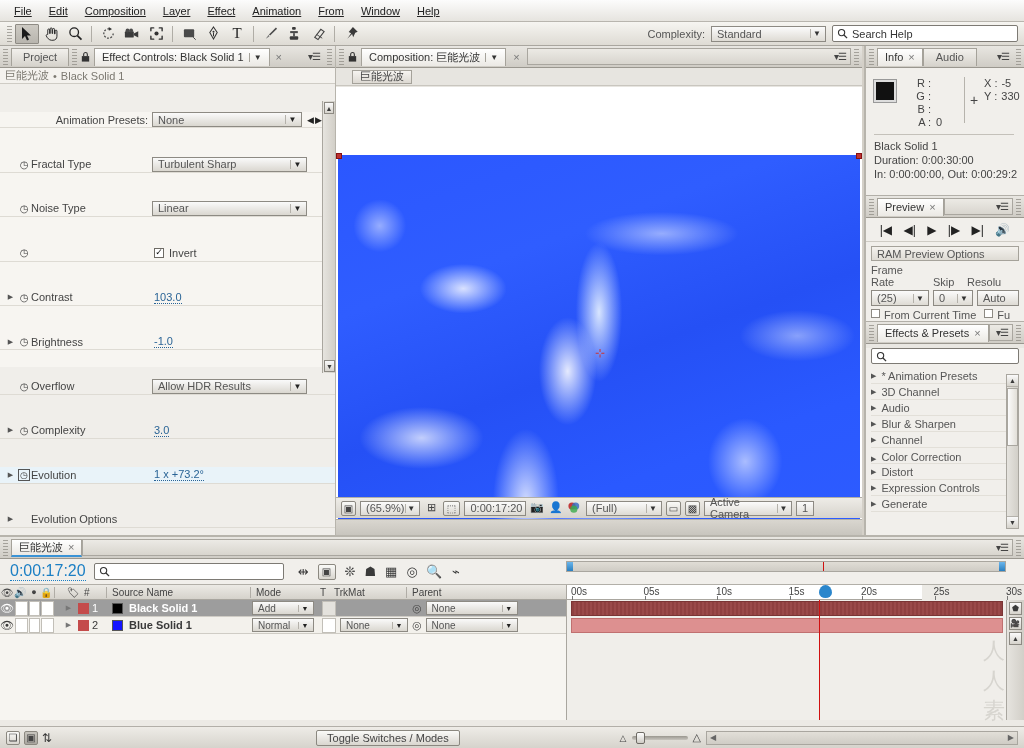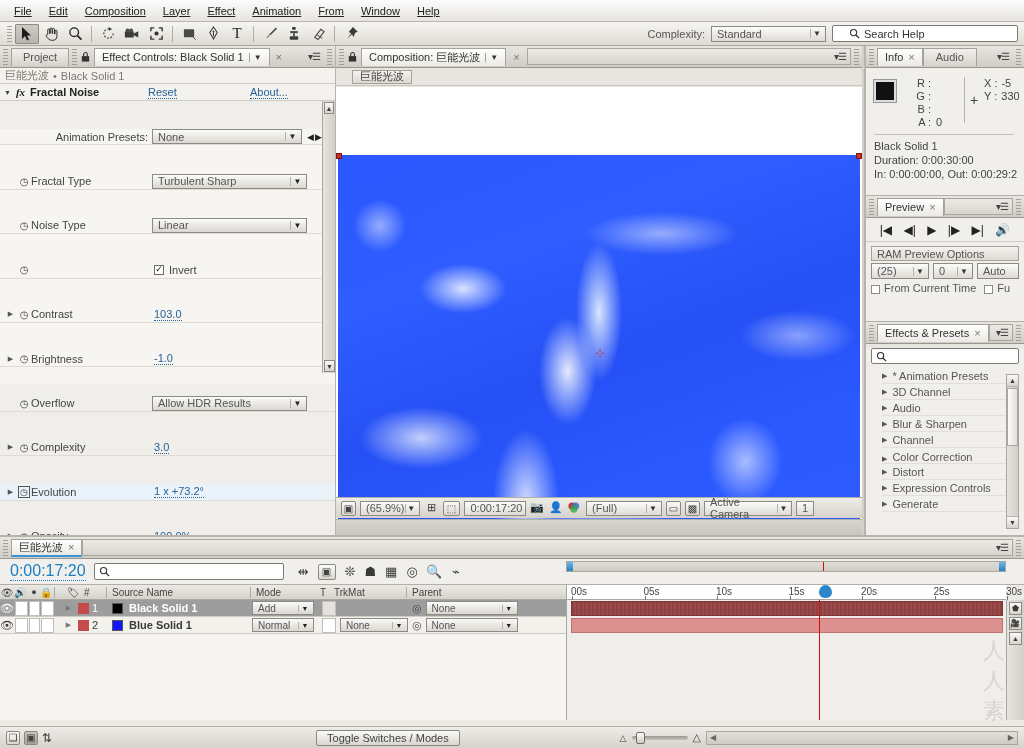--- a/index.html
+++ b/index.html
@@ -23,21 +23,21 @@
   .tool { width:24px; height:20px; display:flex; align-items:center; justify-content:center; color:#333;}
   .tool.sel { background:linear-gradient(#cdcac3,#b8b5ae); border:1px solid #8e8b84; border-radius:1px;}
   .tsep { width:1px; height:16px; background:#b0ada6; margin:0 4px;}
   .grip { width:5px; height:16px; background-image:repeating-linear-gradient(#908d86 0 1px, transparent 1px 3px);
           margin:0 3px; opacity:.75;}
   .wsbar { margin-left:auto; display:flex; align-items:center; gap:6px; padding-right:6px; }
   .combo { height:16px; border:1px solid #8d8a83; background:linear-gradient(#fbfbfb,#dedbd4);
            display:flex; align-items:center; padding:0 2px 0 5px; font-size:11px; color:#555; }
   .combo .arw { margin-left:auto; width:13px; text-align:center; border-left:1px solid #b4b1aa; font-size:8px; color:#333;}
   .srch { height:17px; border:1px solid #7d7a74; background:#fff; display:flex; align-items:center;
-          padding:0 16px; gap:4px; border-radius:2px; font-size:11px; color:#333;}
+          padding:0 4px; gap:4px; border-radius:2px; font-size:11px; color:#333;}
   .flyout { margin-left:auto; margin-right:4px; font-size:10px; color:#444; letter-spacing:-1px;}
   .row { display:flex; align-items:center; }
   
   #ec-rows .er { height:16.4px; display:flex; align-items:center; border-bottom:1px solid #dedbd4; padding-left:4px;margin-top:28px; }
   #ec-rows .er.alt { background:#e9f3f9; }
   .er .twirl { width:13px; text-align:center; font-size:7px; color:#555;}
   .er .sw { width:14px; text-align:center; font-size:10px; color:#444;}
   .er .nm { color:#444; }
   .er .vl { position:absolute; left:150px; color:#2a6496; border-bottom:1px dotted #2a6496; }
   .er-in { position:relative; width:100%; display:flex; align-items:center;}
@@ -198,27 +198,20 @@
       <span class="flyout">▾☰</span>
       <div class="grip"></div>
     </div>
 
     <div style="height:16px;display:flex;align-items:center;gap:4px;padding-left:5px;background:#f4f2ee;border-bottom:1px solid #cfccc5;color:#7b7870;">
       <span>巨能光波</span>
       <span>•</span>
       <span>Black Solid 1</span>
     </div>
 
-    <div style="height:17px;display:flex;align-items:center;padding-left:4px;gap:5px;background:#f4f2ee;border-bottom:1px solid #cfccc5;position:relative;">
-      <span style="font-size:7px;color:#444;">▼</span>
-      <span style="font-family:'Liberation Serif',serif;font-style:italic;font-weight:bold;color:#222;">fx</span>
-      <span style="font-weight:bold;color:#222;">Fractal Noise</span>
-      <span style="position:absolute;left:148px;color:#2a6496;border-bottom:1px dotted #2a6496;">Reset</span>
-      <span style="position:absolute;left:250px;color:#2a6496;border-bottom:1px dotted #2a6496;">About...</span>
-    </div>
 
     <div id="ec-rows" style="position:relative;background:#f7f5f1;height:255px;">
         <div class="er">
           <div class="er-in">
             <span class="twirl" style="visibility: hidden;"></span>
             <span class="sw"></span>
             <span class="nm" style="position: absolute; left: 0px; width: 144px; text-align: right;">Animation Presets:</span>
             <div class="ddsm" style="width: 150px;">
               <span>None</span>
               <span class="arw">▼</span>
@@ -293,20 +286,27 @@
             <span class="nm">Complexity</span>
             <span class="vl">3.0</span>
           </div>
         </div>
         <div class="er alt">
           <div class="er-in">
             <span class="twirl">▶</span>
             <span class="sw"><span style="border:1px solid #555;padding:0 1px;font-size:9px;">◷</span></span>
             <span class="nm">Evolution</span>
             <span class="vl">1 x +73.2°</span>
+          </div>
+        </div>
+        <div class="er">
+          <div class="er-in">
+            <span class="twirl">▶</span>
+            <span class="sw"></span>
+            <span class="nm">Evolution Options</span>
           </div>
         </div>
         <div class="er">
           <div class="er-in">
             <span class="twirl">▶</span>
             <span class="sw">◷</span>
             <span class="nm">Opacity</span>
             <span class="vl">100.0%</span>
           </div>
         </div>
@@ -485,34 +485,39 @@
         <span style="color:#222;font-size:12px;">|◀</span>
         <span style="color:#222;font-size:12px;">◀|</span>
         <span style="color:#222;font-size:12px;">▶</span>
         <span style="color:#222;font-size:12px;">|▶</span>
         <span style="color:#222;font-size:12px;">▶|</span>
         <span style="color:#222;font-size:12px;">🔊</span>
       </div>
       <div style="margin:4px 5px 0 5px;height:15px;border:1px solid #a5a29a;background:linear-gradient(#f4f2ee,#dedbd4);display:flex;align-items:center;padding-left:5px;color:#555;">
         <span>RAM Preview Options</span>
       </div>
+      <div style="display:flex;align-items:flex-end;gap:4px;padding:3px 5px 0 5px;color:#555;">
+        <span style="width:58px;">Frame Rate</span>
+        <span style="width:30px;">Skip</span>
+        <span>Resolu</span>
+      </div>
       <div style="display:flex;align-items:center;gap:4px;padding:2px 5px 0 5px;">
         <div class="combo" style="width:58px;">
           <span>(25)</span>
           <span class="arw">▼</span>
         </div>
         <div class="combo" style="width:40px;">
           <span>0</span>
           <span class="arw">▼</span>
         </div>
         <div class="combo" style="width:42px;">
           <span>Auto</span>
         </div>
       </div>
-      <div style="display:flex;align-items:flex-end;gap:4px;padding:3px 5px 0 5px;color:#555;">
+      <div style="display:flex;align-items:flex-start;gap:4px;padding:3px 5px 0 5px;color:#555;">
         <span style="width:9px;height:9px;border:1px solid #8d8a83;background:#fff;display:inline-block;"></span>
         <span>From Current Time</span>
         <span style="width:9px;height:9px;border:1px solid #8d8a83;background:#fff;display:inline-block;margin-left:4px;"></span>
         <span>Fu</span>
       </div>
     </div>
 
     <div class="panel-tabbar">
       <div class="grip"></div>
       <div class="tab active">
@@ -525,21 +530,21 @@
       <div class="grip"></div>
     </div>
 
     <div style="position:relative;height:188px;background:#f1efeb;">
       <div style="margin:4px 5px;height:16px;border:1px solid #7d7a74;background:#fff;display:flex;align-items:center;padding:0 4px;gap:4px;border-radius:2px;">
         <svg width="11" height="11" viewBox="0 0 12 12">
             <circle cx="5" cy="5" r="3.4" fill="none" stroke="#333" stroke-width="1.2"></circle>
             <path d="M7.6 7.6 L11 11" stroke="#333" stroke-width="1.4"></path>
           </svg>
       </div>
-      <div id="ep-list" style="margin:0 16px;color:#555;">
+      <div id="ep-list" style="margin:0 5px;color:#555;">
           <div style="height: 16px; display: flex; align-items: center; gap: 5px; border-bottom: 1px solid rgb(226, 223, 216);">
             <span style="font-size: 7px; color: rgb(85, 85, 85);">▶</span>
             <span>* Animation Presets</span>
           </div>
           <div style="height: 16px; display: flex; align-items: center; gap: 5px; border-bottom: 1px solid rgb(226, 223, 216);">
             <span style="font-size: 7px; color: rgb(85, 85, 85);">▶</span>
             <span>3D Channel</span>
           </div>
           <div style="height: 16px; display: flex; align-items: center; gap: 5px; border-bottom: 1px solid rgb(226, 223, 216);">
             <span style="font-size: 7px; color: rgb(85, 85, 85);">▶</span>
@@ -628,21 +633,21 @@
       <span style="width:8px;border-left:1px solid #b0ada6;height:11px;"></span>
       <span style="width:22px;text-align:center;">🏷</span>
       <span style="width:22px;">#</span>
       <span style="width:144px;border-left:1px solid #b0ada6;padding-left:5px;">Source Name</span>
       <span style="width:62px;border-left:1px solid #b0ada6;padding-left:5px;">Mode</span>
       <span style="width:22px;text-align:center;">T</span>
       <span style="width:72px;">TrkMat</span>
       <span style="flex:1;border-left:1px solid #b0ada6;padding-left:5px;">Parent</span>
     </div>
 
-    <div style="position:absolute;left:566px;top:0;width:440px;height:15px;background:#fff;border-left:1px solid #a9a69f;border-bottom:1px solid #a9a69f;">
+    <div style="position:absolute;left:566px;top:0;width:356px;height:15px;background:#fff;border-left:1px solid #a9a69f;border-bottom:1px solid #a9a69f;">
       <div id="ruler-ticks" style="position:relative;height:15px;">
           <span style="position: absolute; left: 4px; top: 1px; font-size: 10px; color: rgb(68, 68, 68);">00s</span>
           <span style="position: absolute; left: 5px; top: 11px; width: 1px; height: 4px; background: rgb(119, 119, 119);"></span>
           <span style="position: absolute; left: 76.5px; top: 1px; font-size: 10px; color: rgb(68, 68, 68);">05s</span>
           <span style="position: absolute; left: 77.5px; top: 11px; width: 1px; height: 4px; background: rgb(119, 119, 119);"></span>
           <span style="position: absolute; left: 149px; top: 1px; font-size: 10px; color: rgb(68, 68, 68);">10s</span>
           <span style="position: absolute; left: 150px; top: 11px; width: 1px; height: 4px; background: rgb(119, 119, 119);"></span>
           <span style="position: absolute; left: 221.5px; top: 1px; font-size: 10px; color: rgb(68, 68, 68);">15s</span>
           <span style="position: absolute; left: 222.5px; top: 11px; width: 1px; height: 4px; background: rgb(119, 119, 119);"></span>
           <span style="position: absolute; left: 294px; top: 1px; font-size: 10px; color: rgb(68, 68, 68);">20s</span>

